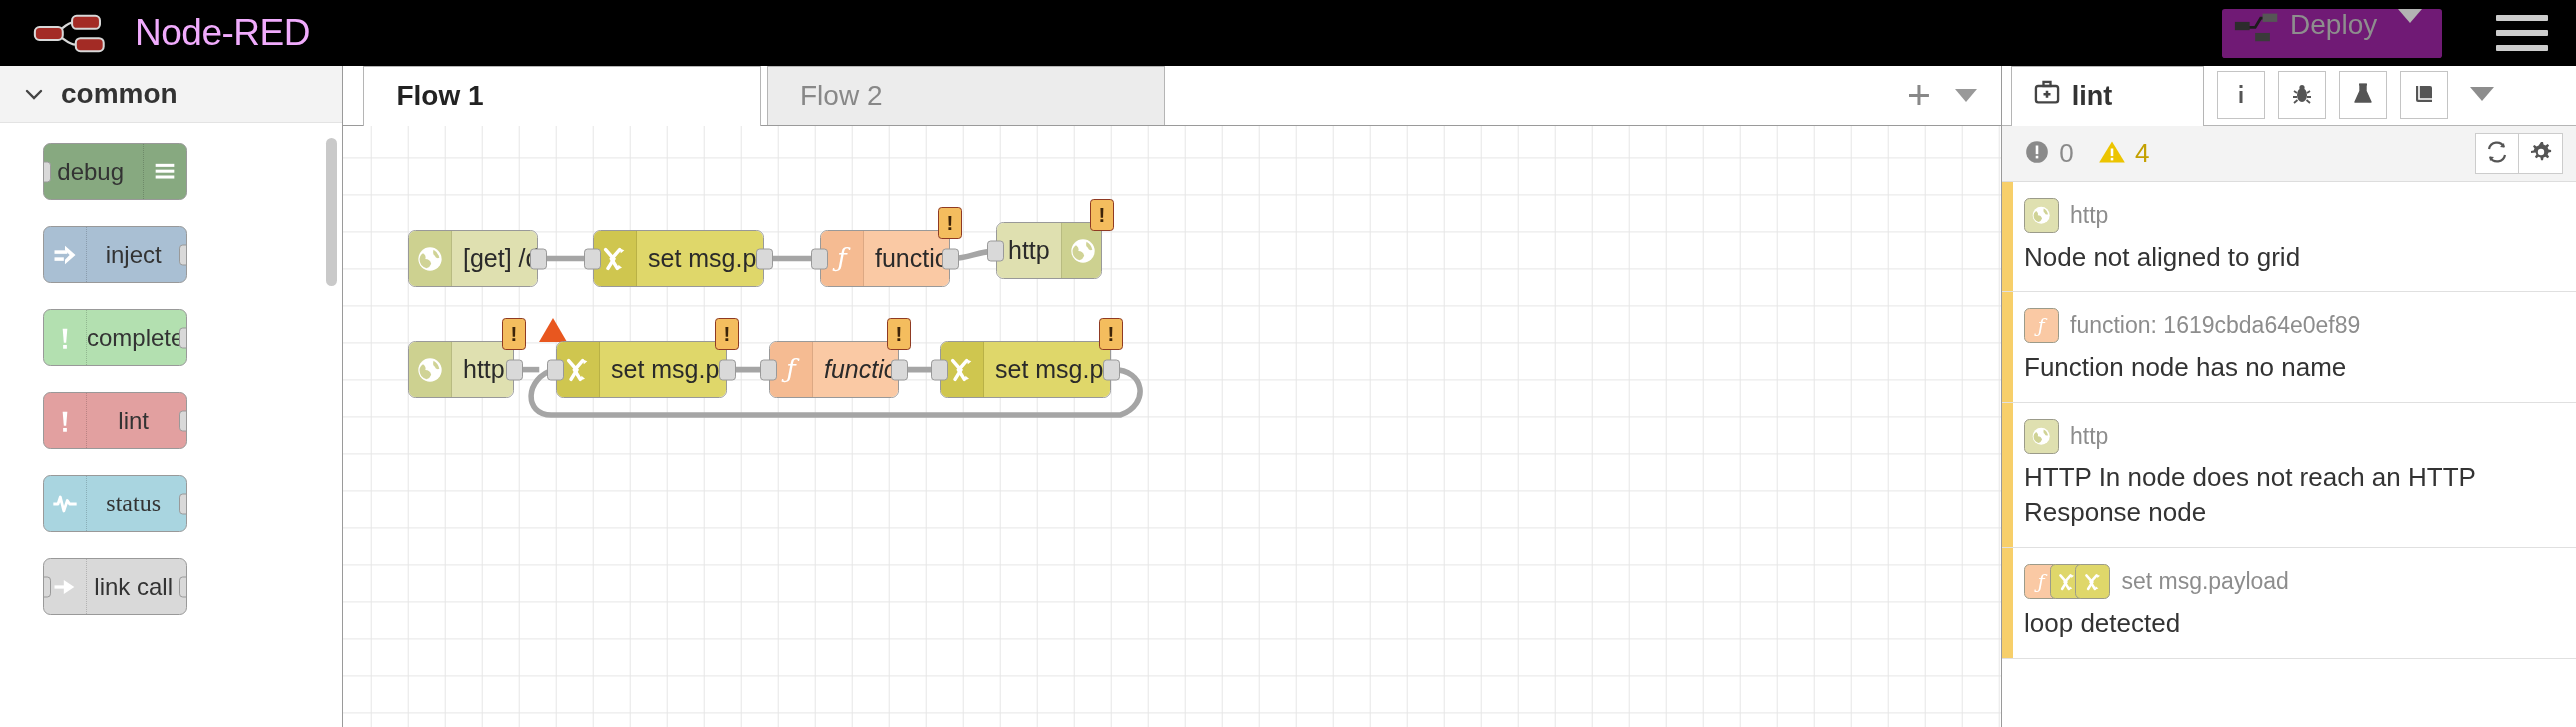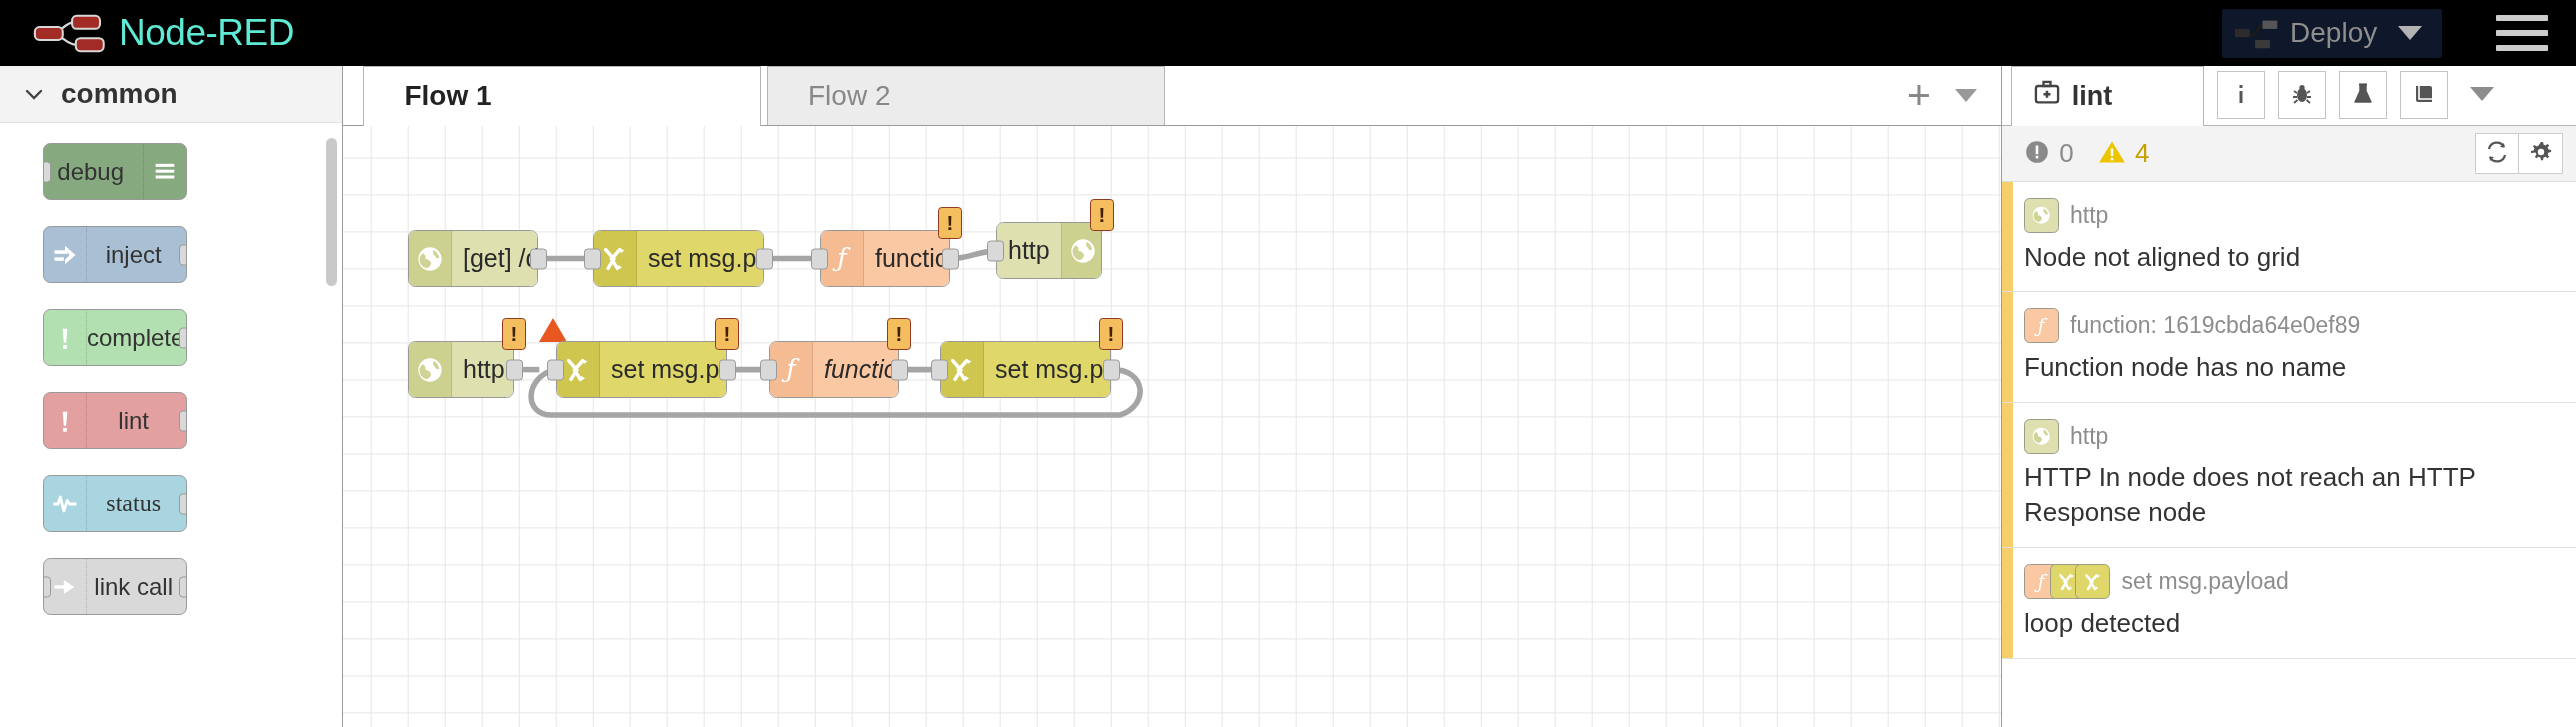--- a/index.html
+++ b/index.html
@@ -11,30 +11,30 @@
   }
 
   
   #header {
     position:absolute; top:0; left:0; width:2576px; height:66px;
     background:#000; display:flex; align-items:center;
   }
   #brand { display:flex; align-items:center; padding-left:33px; }
   .logo-svg { display:block; }
   #brand-title {
-    color:#5eead4; font-size:37px; letter-spacing:-0.5px;
-    margin-left:6px; font-weight:400;
+    color:#f0abfc; font-size:37px; letter-spacing:-0.5px;
+    margin-left:22px; font-weight:400;
   }
   #header-right {
     margin-left:auto; display:flex; align-items:center; height:100%;
     padding-right:28px;
   }
   #deploy-button {
-    display:flex; align-items:center; height:49px;
-    background:#0f172a; border-radius:2.8px; cursor:default;
+    display:flex; height:49px;
+    background:#701a75; border-radius:2.8px; cursor:default;
     padding:0 3.7px 0 11px;
   }
   #deploy-icon { width:48px; height:35px; display:block; }
   #deploy-label {
     color:#8e8e8e; font-size:28px; padding:0 20.4px 0 9.3px;
   }
   #deploy-caret {
     width:0;height:0;border-left:12px solid transparent;
     border-right:12px solid transparent;border-top:14px solid #b3b3b3;
     margin-right:16.7px;
@@ -103,21 +103,21 @@
   #editor {
     position:absolute; top:66px; left:343px; width:1658px; height:662px;
     background:#fff;
   }
   #tabbar {
     height:60px; background:#fff; border-bottom:0.9px solid #9a9a9a;
     display:flex; align-items:flex-end; padding-left:20.4px; position:relative;
   }
   .tab {
     height:59px; min-width:398px; display:flex; align-items:center;
-    padding:0 40px; font-size:28px; border:0.9px solid #b5b5b5;
+    padding:0 32px; font-size:28px; border:0.9px solid #b5b5b5;
     border-bottom:none; position:relative; cursor:default;
   }
   .tab.active { background:#fff; color:#222; font-weight:bold; z-index:3; margin-bottom:-0.9px; height:60px;}
   .tab.inactive { background:#ececec; color:#888; margin-left:5.6px; }
   #tab-actions {
     margin-left:auto; display:flex; align-items:center; gap:24px;
     padding-right:24px; height:59px;
   }
   #add-tab-button { font-size:41px; color:#888; line-height:0.6; cursor:default; }
   #tab-menu-caret {

